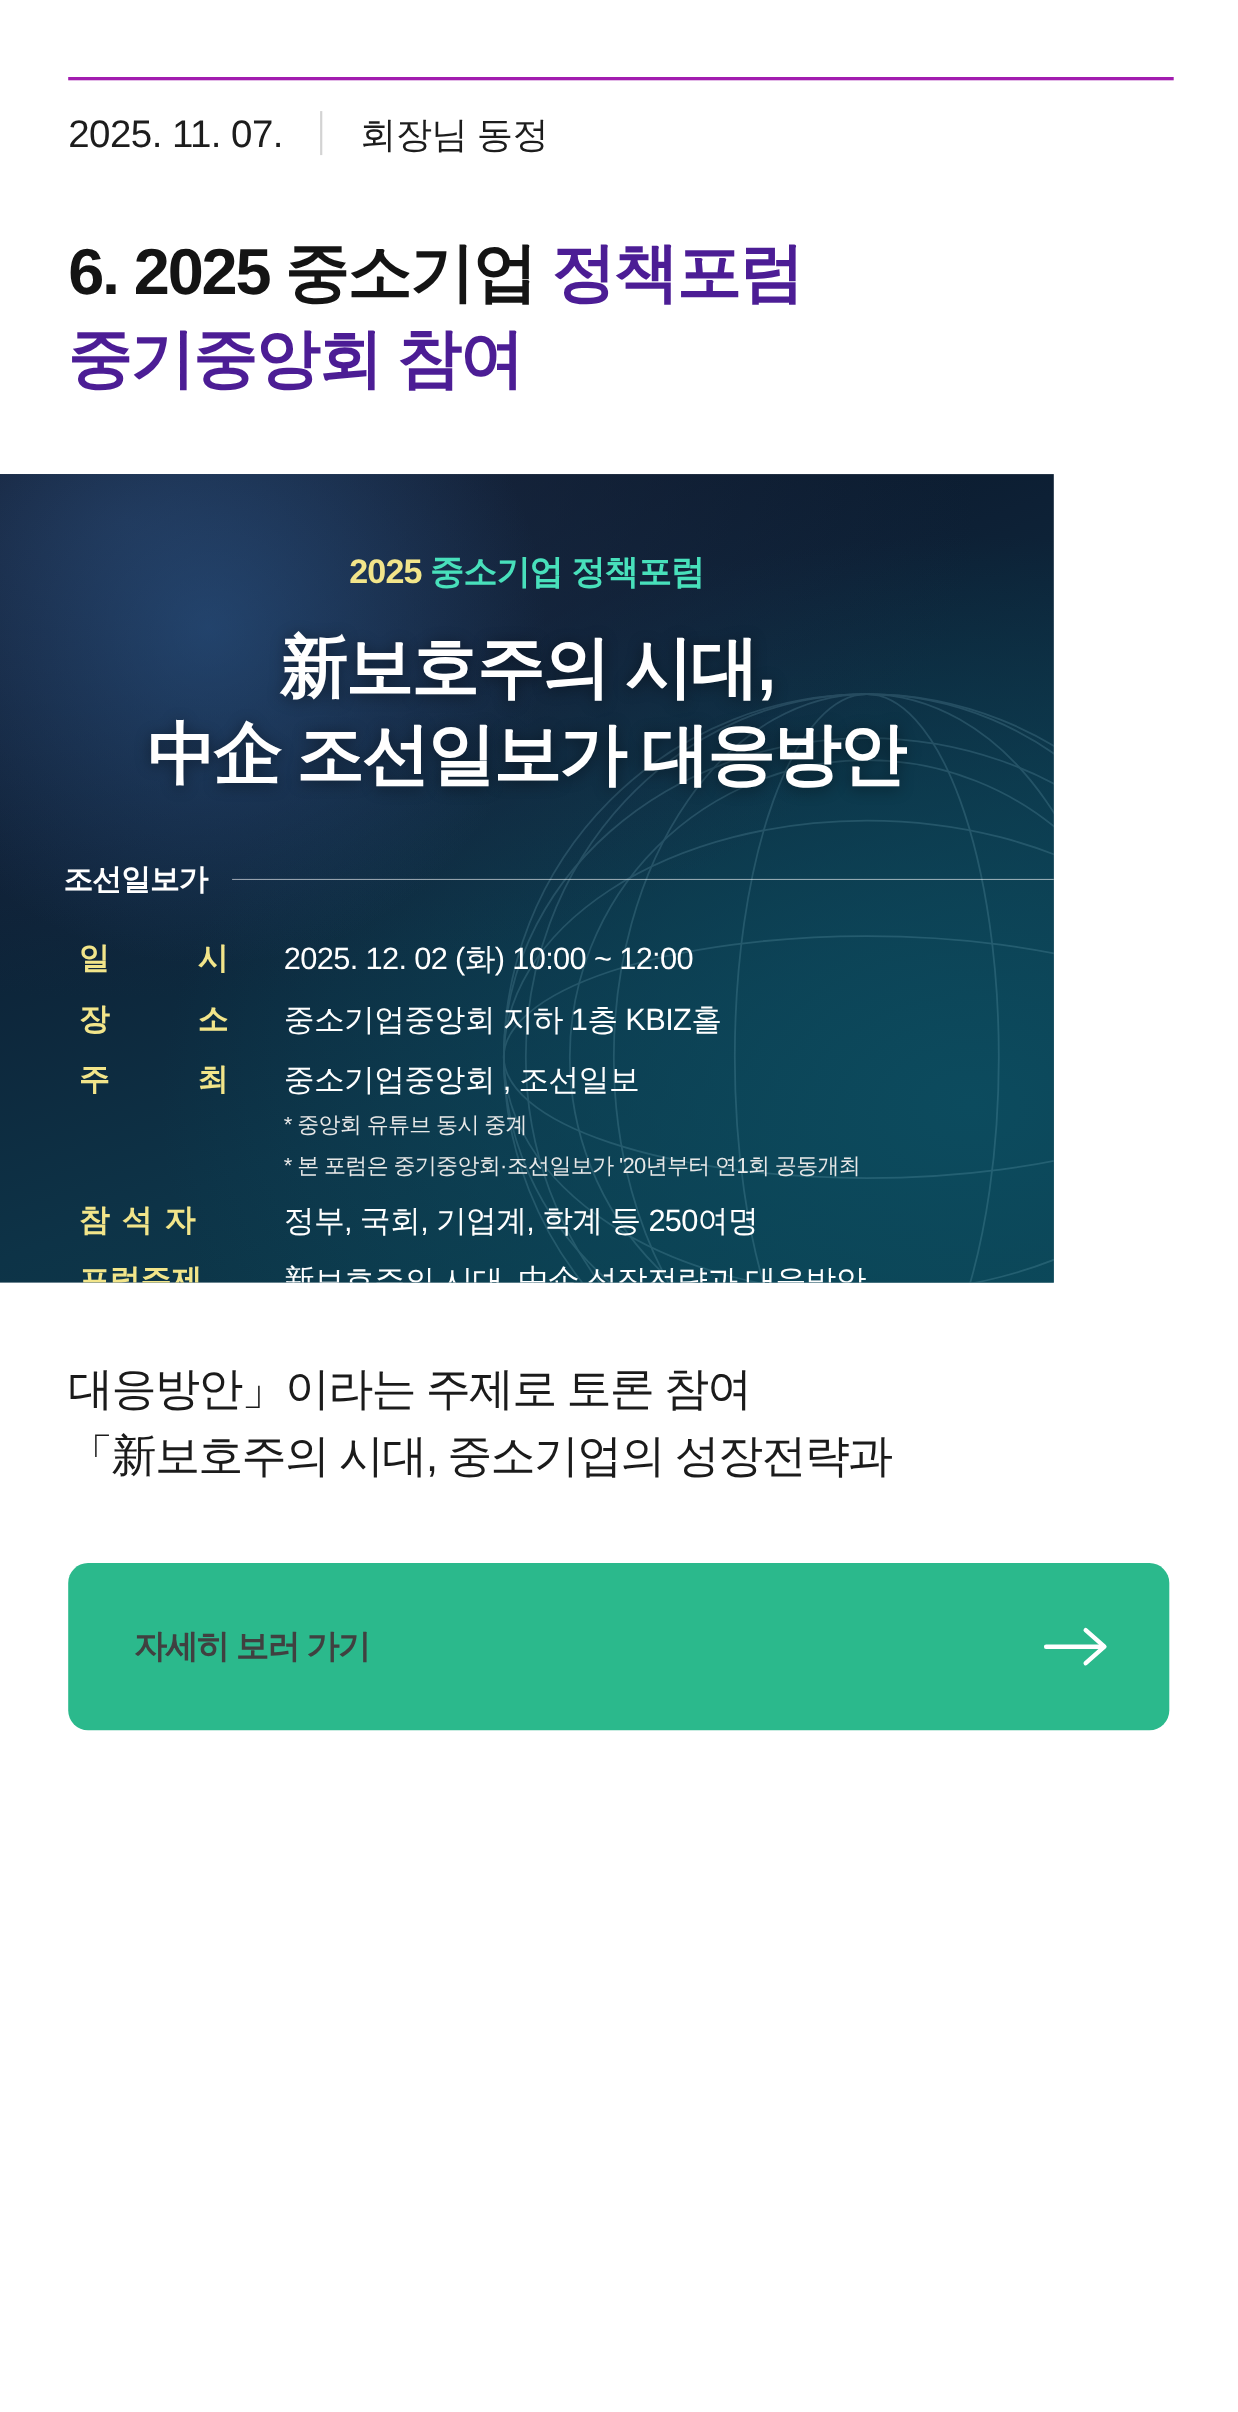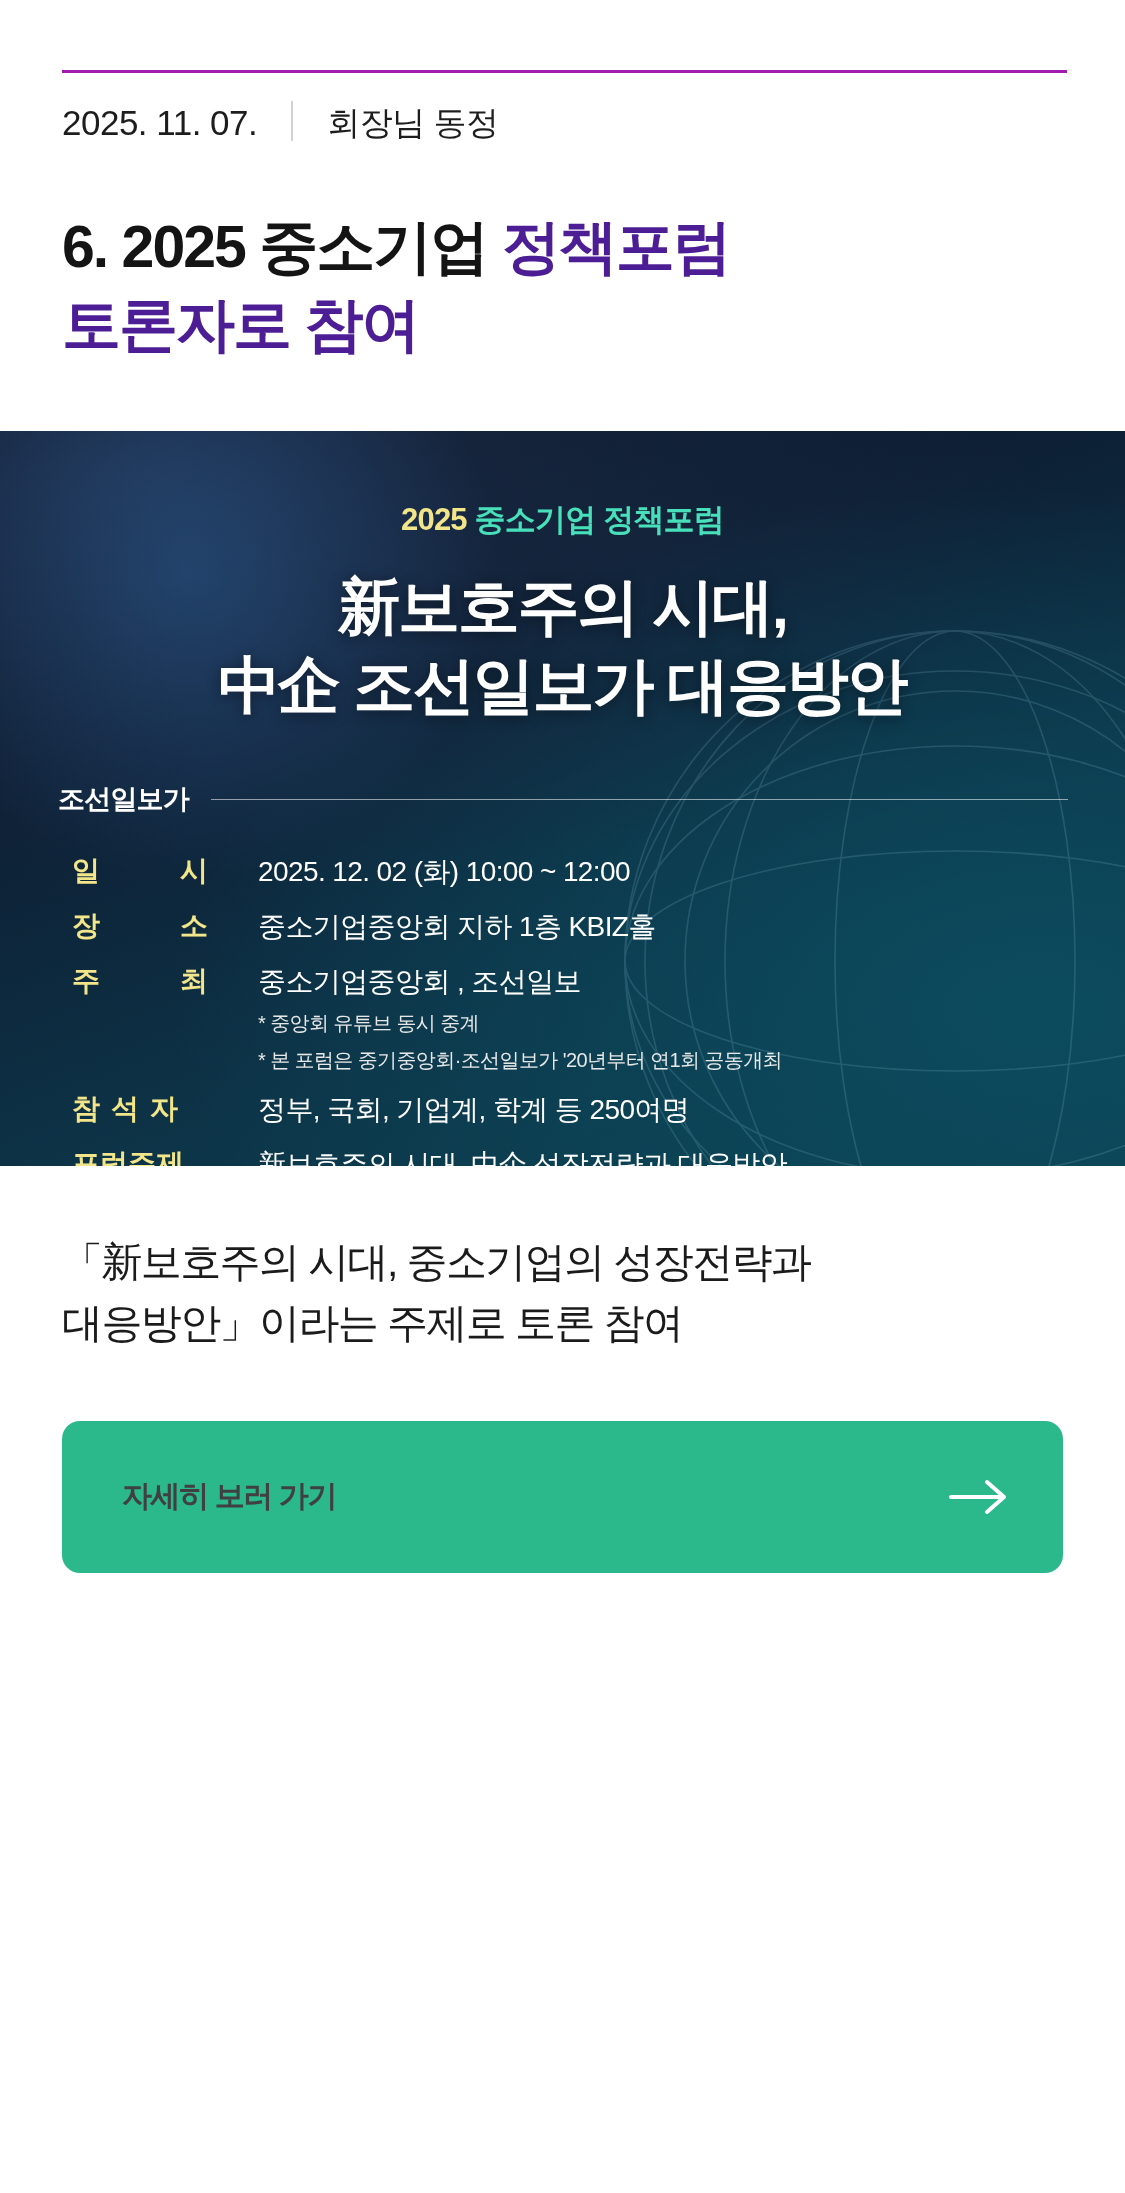--- a/index.html
+++ b/index.html
@@ -60,21 +60,21 @@
     line-height: 1.32;
     letter-spacing: -2px;
     color: #141414;
   }
   .headline .accent { color: #4c1d95; }
 
   
   .poster {
     position: relative;
     margin-top: 66px;
-    width: 1125px;
+    width: 958px;
     height: 735px;
     background:
       radial-gradient(130% 95% at 12% 6%, #1b2b46 0%, rgba(27,43,70,0) 62%),
       radial-gradient(120% 110% at 92% 78%, #0c4b5e 0%, rgba(12,75,94,0) 64%),
       linear-gradient(160deg, #09101f 0%, #0d2035 34%, #0d3347 66%, #0b4150 100%);
     overflow: hidden;
     color: #ffffff;
   }
   .poster .globe {
     position: absolute;
@@ -219,21 +219,21 @@
 
   <div class="header">
     <div class="meta-row">
       <div class="meta-date">2025. 11. 07.</div>
       <div class="meta-sep"></div>
       <div class="meta-cat">회장님 동정</div>
     </div>
 
     <h1 class="headline">
       <span>6. 2025 중소기업 </span><span class="accent">정책포럼</span><br>
-      <span class="accent">토론자로 참여</span>
+      <span class="accent">중기중앙회 참여</span>
     </h1>
   </div>
 
   <div class="poster">
 
     <div class="glow"></div>
 
     <svg class="globe" viewBox="0 0 760 760">
       <g fill="none" stroke="#9fd7e8" stroke-width="1.6" opacity="0.75">
         <circle cx="380" cy="380" r="330"></circle>
@@ -289,22 +289,22 @@
               <td class="info-key"><span class="k-narrow">포럼주제</span></td>
               <td class="info-val b">新보호주의 시대, 中企 성장전략과 대응방안</td>
             </tr>
           </tbody>
         </table>
       </div>
     </div>
   </div>
 
   <div class="caption">
+    <div>대응방안」이라는 주제로 토론 참여</div>
     <div>「新보호주의 시대, 중소기업의 성장전략과</div>
-    <div>대응방안」이라는 주제로 토론 참여</div>
   </div>
 
   <div class="cta">
     <div class="cta-label">자세히 보러 가기</div>
     <div class="cta-arrow">
       <svg width="62" height="40" viewBox="0 0 62 40">
         <line x1="2" y1="20" x2="54" y2="20" stroke="#ffffff" stroke-width="4" stroke-linecap="round"></line>
         <polyline points="38,5 55,20 38,35" fill="none" stroke="#ffffff" stroke-width="4" stroke-linecap="round" stroke-linejoin="round"></polyline>
       </svg>
     </div>

